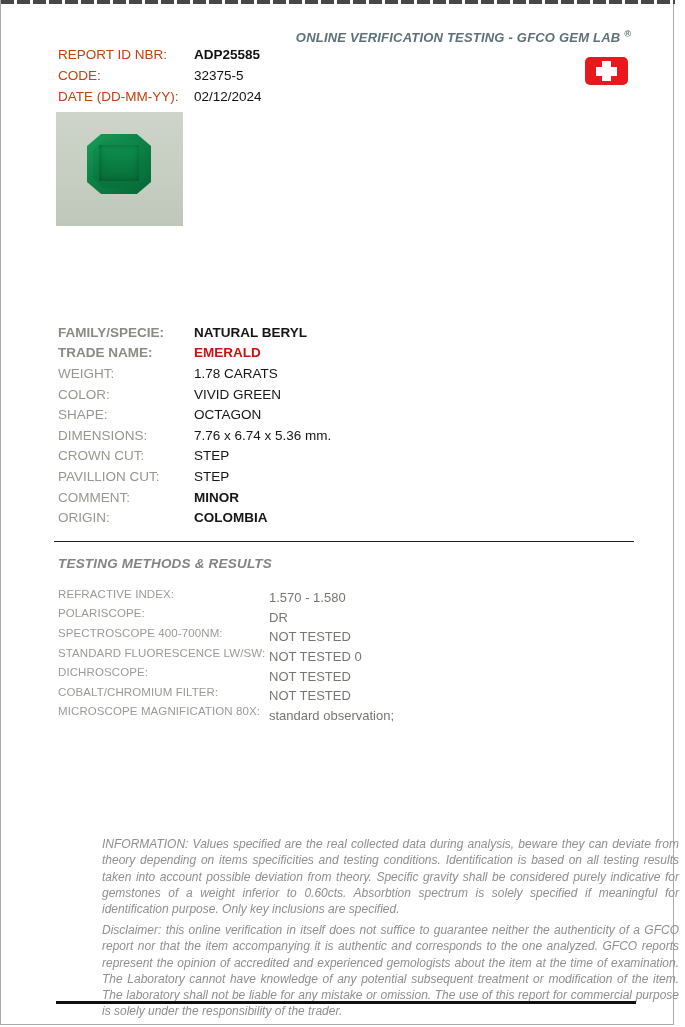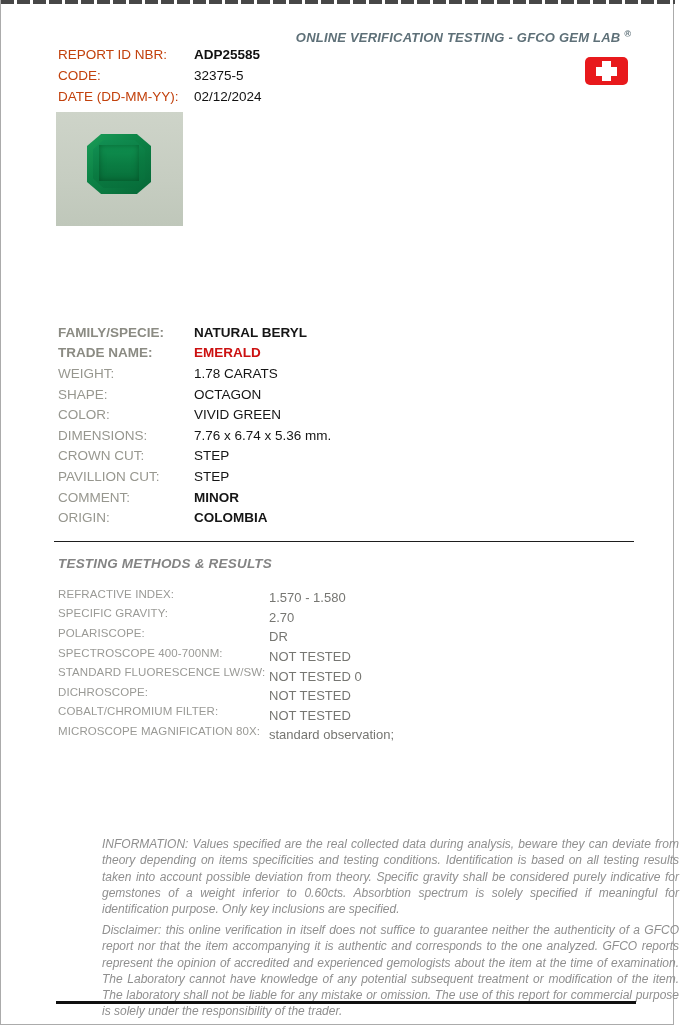--- a/index.html
+++ b/index.html
@@ -127,28 +127,28 @@
     </div>
     <div class="ident-row">
       <span class="lbl bold">TRADE NAME:</span>
       <span class="val red">EMERALD</span>
     </div>
     <div class="ident-row">
       <span class="lbl">WEIGHT:</span>
       <span class="val">1.78 CARATS</span>
     </div>
     <div class="ident-row">
+      <span class="lbl">COLOR:</span>
+      <span class="val">VIVID GREEN</span>
+    </div>
+    <div class="ident-row">
       <span class="lbl">SHAPE:</span>
       <span class="val">OCTAGON</span>
     </div>
     <div class="ident-row">
-      <span class="lbl">COLOR:</span>
-      <span class="val">VIVID GREEN</span>
-    </div>
-    <div class="ident-row">
       <span class="lbl">DIMENSIONS:</span>
       <span class="val">7.76 x 6.74 x 5.36 mm.</span>
     </div>
     <div class="ident-row">
       <span class="lbl">CROWN CUT:</span>
       <span class="val">STEP</span>
     </div>
     <div class="ident-row">
       <span class="lbl">PAVILLION CUT:</span>
       <span class="val">STEP</span>
@@ -165,24 +165,20 @@
 
   <div class="divider"></div>
   <div class="testing-heading">TESTING METHODS &amp; RESULTS</div>
 
   <div class="test-block">
     <div class="test-row">
       <span class="lbl">REFRACTIVE INDEX:</span>
       <span class="val">1.570 - 1.580</span>
     </div>
     <div class="test-row">
-      <span class="lbl">SPECIFIC GRAVITY:</span>
-      <span class="val">2.70</span>
-    </div>
-    <div class="test-row">
       <span class="lbl">POLARISCOPE:</span>
       <span class="val">DR</span>
     </div>
     <div class="test-row">
       <span class="lbl">SPECTROSCOPE 400-700NM:</span>
       <span class="val">NOT TESTED</span>
     </div>
     <div class="test-row">
       <span class="lbl">STANDARD FLUORESCENCE LW/SW:</span>
       <span class="val">NOT TESTED 0</span>

